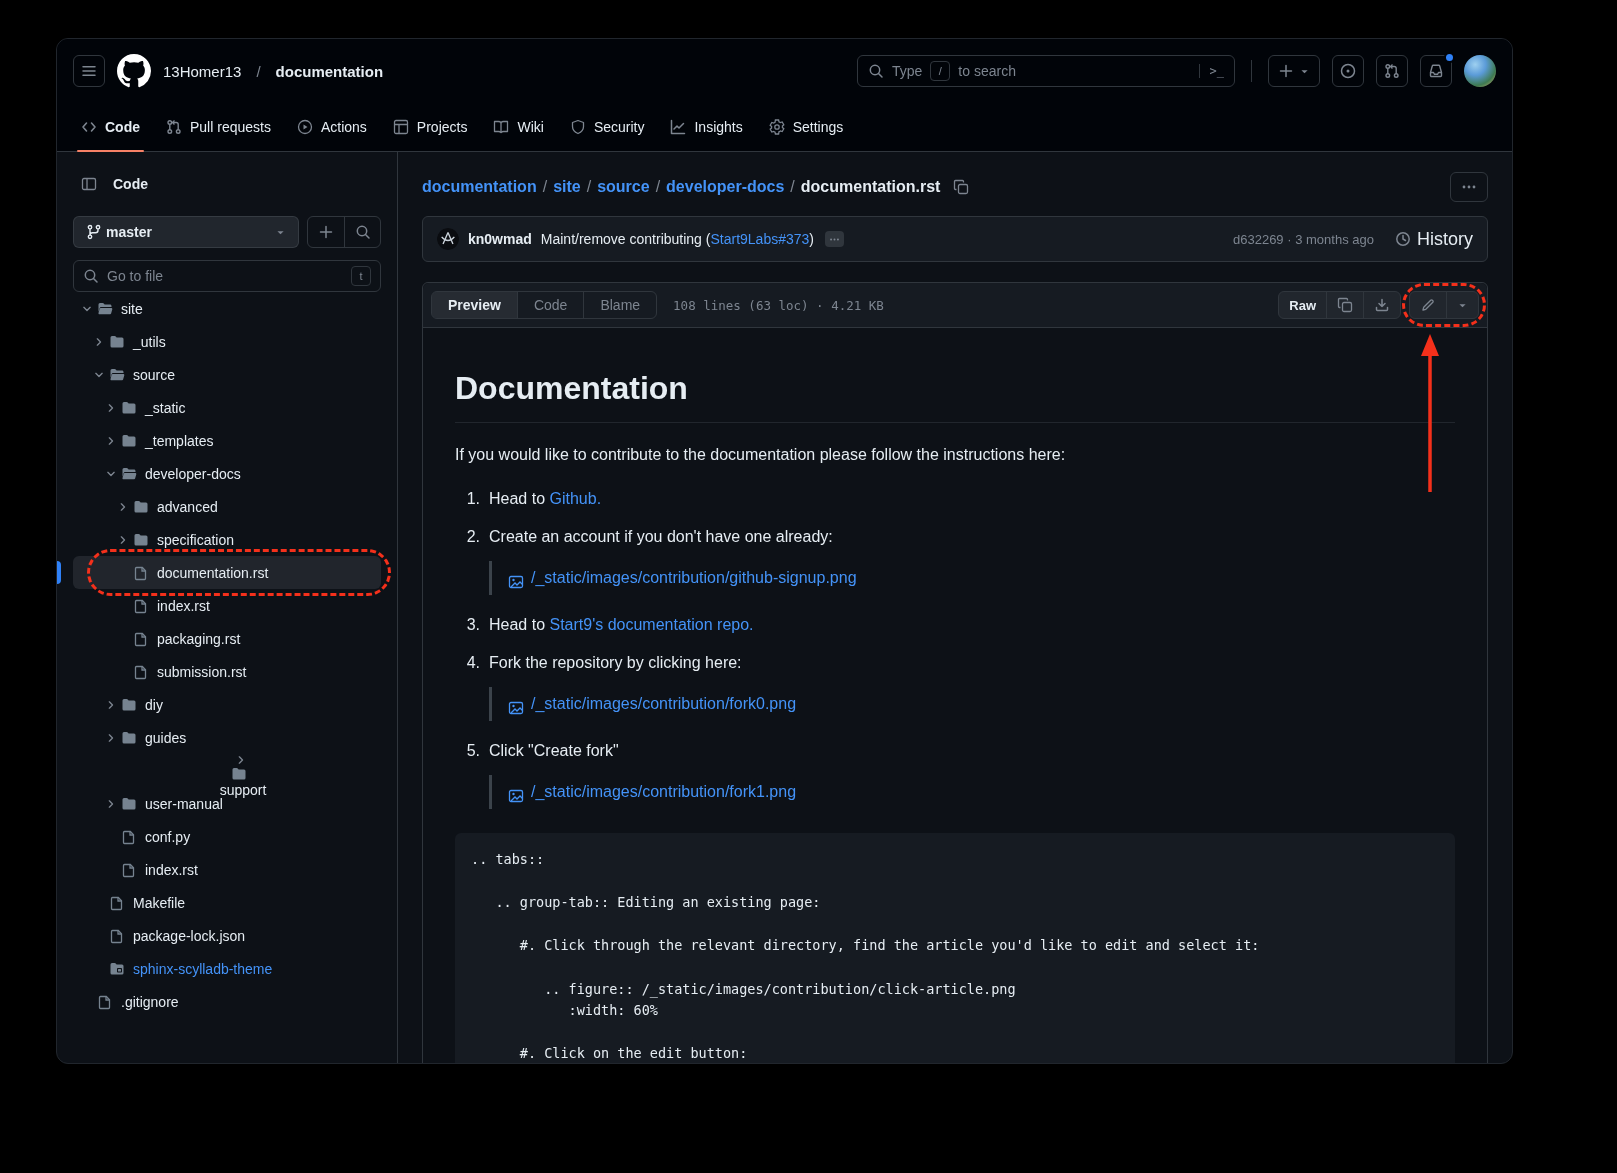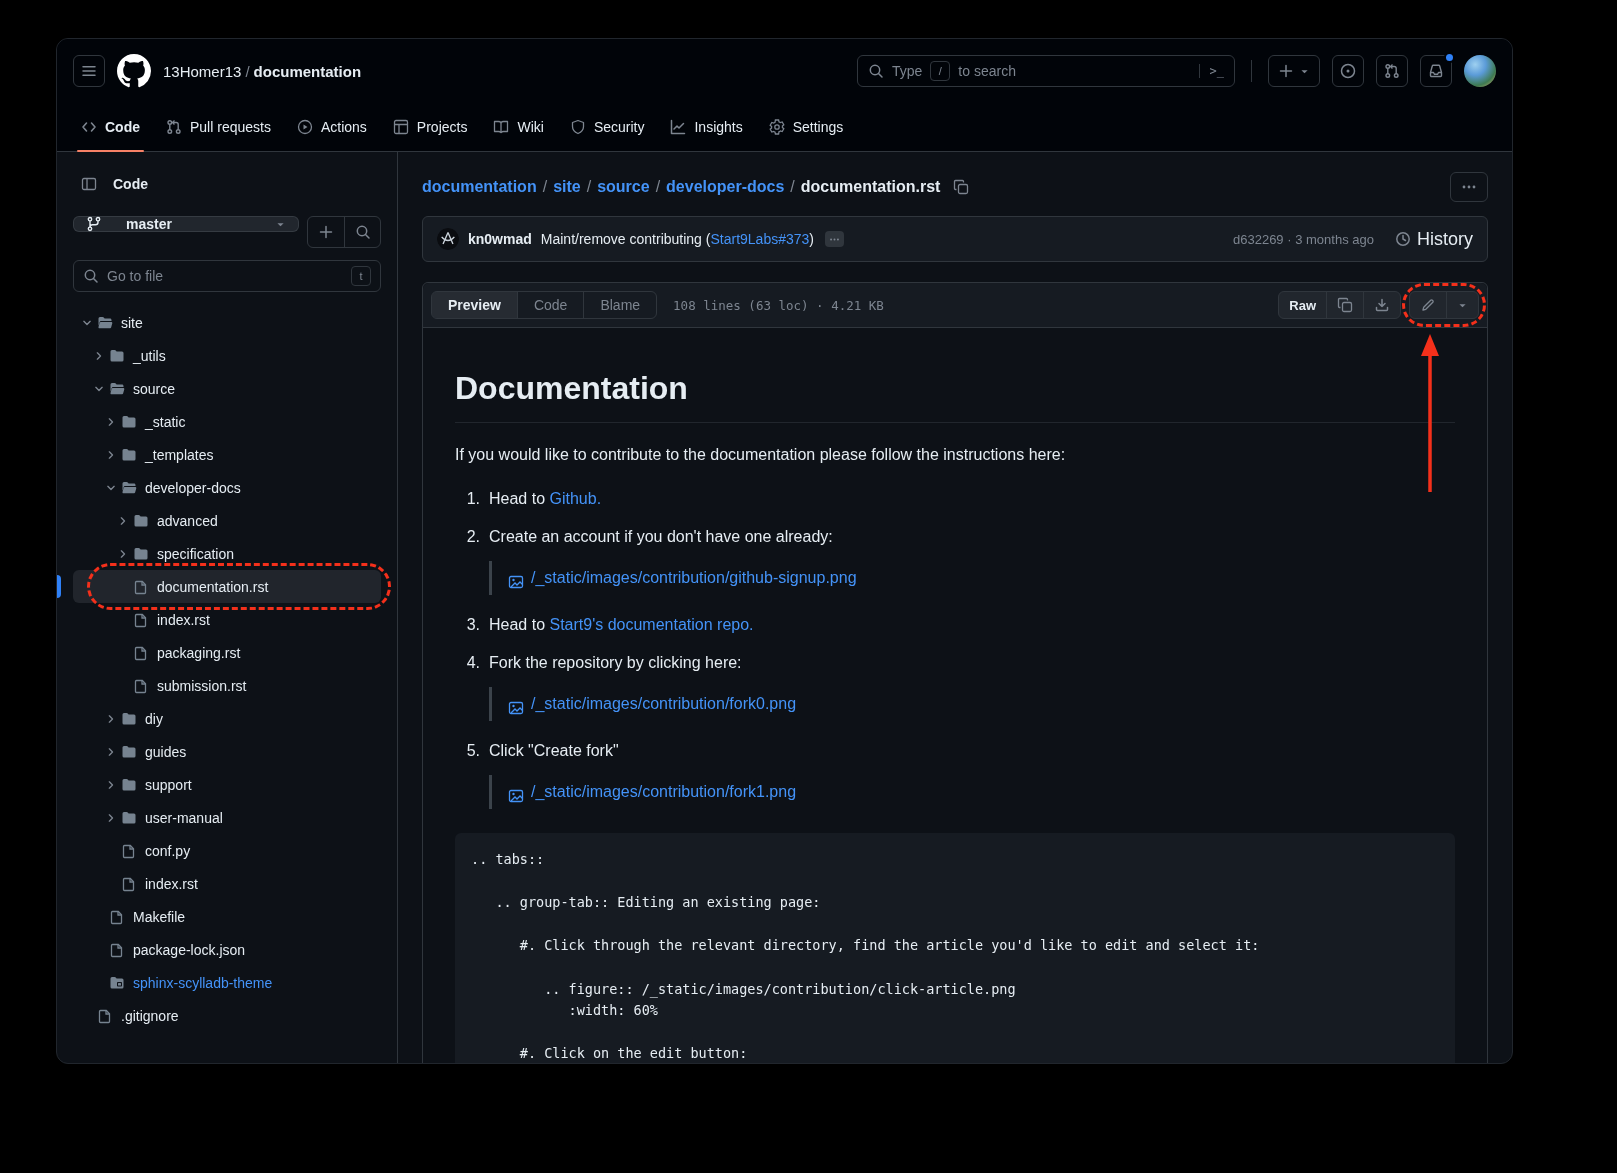--- a/index.html
+++ b/index.html
@@ -10,21 +10,21 @@
   *{box-sizing:border-box;margin:0;padding:0}
   body{width:1617px;height:1173px;background:#000;font-family:"Liberation Sans","DejaVu Sans",sans-serif;position:relative;overflow:hidden}
   .ico{display:inline-flex;width:16px;height:16px;flex:0 0 auto}
   .ico svg{width:100%;height:100%;display:block}
   .ico.xs{width:11px;height:11px}
   .window{position:absolute;left:56px;top:38px;width:1457px;height:1026px;background:var(--canvas);border:1px solid #21262d;border-radius:12px;overflow:hidden;display:flex;flex-direction:column}
   
   .top-header{height:64px;flex:0 0 64px;background:var(--header-bg);display:flex;align-items:center;padding:0 16px;gap:12px}
   .icon-btn{width:32px;height:32px;border:1px solid var(--border);border-radius:6px;background:transparent;display:flex;align-items:center;justify-content:center;color:var(--muted);position:relative;cursor:pointer}
   .gh-logo{width:34px;height:34px;color:#fff;cursor:pointer}
-  .context{display:flex;align-items:center;gap:4px;font-size:15px;color:var(--text)}
+  .context{display:flex;align-items:center;gap:15px;font-size:15px;color:var(--text)}
   .ctx-owner{color:var(--text);text-decoration:none;cursor:pointer}
   .ctx-sep{color:var(--muted)}
   .ctx-repo{color:var(--text);font-weight:700;text-decoration:none;cursor:pointer}
   .spacer{flex:1}
   .search-box{width:378px;height:32px;border:1px solid var(--border);border-radius:6px;display:flex;align-items:center;gap:8px;padding:0 10px;color:var(--muted);font-size:14px;cursor:text}
   .keycap{min-width:20px;height:20px;border:1px solid var(--border);border-radius:4px;display:flex;align-items:center;justify-content:center;font-size:11px;color:var(--muted);padding:0 4px}
   .cmd{margin-left:auto;border-left:1px solid var(--border);padding-left:10px;font-family:"DejaVu Sans Mono",monospace;font-size:12px;color:var(--muted);cursor:pointer}
   .vdiv{width:1px;height:22px;background:var(--border);margin:0 4px}
   .btn-bordered{height:32px;border:1px solid var(--border);border-radius:6px;background:transparent;display:flex;align-items:center;gap:5px;padding:0 9px;color:var(--muted);cursor:pointer}
   .notif .dot{position:absolute;top:-4px;right:-4px;width:11px;height:11px;border-radius:50%;background:var(--accent);border:2px solid var(--header-bg)}
@@ -35,26 +35,26 @@
   .nav-tab .ico{color:var(--muted)}
   .nav-tab.active .tab-label{font-weight:700}
   .nav-tab.active::after{content:"";position:absolute;left:8px;right:8px;bottom:-1px;height:2px;border-radius:2px;background:var(--tab-underline)}
   
   .main{flex:1;display:flex;min-height:0}
   .sidebar{width:341px;flex:0 0 341px;border-right:1px solid var(--border);padding:16px;overflow:hidden}
   .sidebar-top{display:flex;align-items:center;gap:8px;margin-bottom:16px}
   .panel-btn{width:32px;height:32px;border:none;background:transparent;color:var(--muted);display:flex;align-items:center;justify-content:center;cursor:pointer;border-radius:6px}
   .sidebar-title{font-size:14px;font-weight:700;color:var(--text)}
   .branch-row{display:flex;gap:8px;margin-bottom:12px}
-  .branch-btn{flex:1;height:16px;background:var(--button-bg);border:1px solid rgba(240,246,252,.1);border-radius:6px;display:flex;align-items:center;gap:24px;padding:0 12px;color:var(--text);font-size:14px;font-weight:600;cursor:pointer}
+  .branch-btn{flex:1;height:32px;background:var(--button-bg);border:1px solid rgba(240,246,252,.1);border-radius:6px;display:flex;align-items:center;gap:4px;padding:0 12px;color:var(--text);font-size:14px;font-weight:600;cursor:pointer}
   .branch-btn .caret{margin-left:auto;color:var(--muted)}
   .mini-group{display:flex;border:1px solid var(--border);border-radius:6px;overflow:hidden}
   .mini-btn{width:36px;height:30px;background:transparent;border:none;color:var(--muted);display:flex;align-items:center;justify-content:center;cursor:pointer}
   .mini-btn + .mini-btn{border-left:1px solid var(--border)}
-  .gotofile{height:32px;border:1px solid var(--border);border-radius:6px;display:flex;align-items:center;gap:8px;padding:0 9px;color:var(--muted);font-size:14px;margin-bottom:14px;cursor:text}
+  .gotofile{height:32px;border:1px solid var(--border);border-radius:6px;display:flex;align-items:center;gap:8px;padding:0 9px;color:var(--muted);font-size:14px;cursor:text}
   .gotofile .keycap{margin-left:auto}
   
   .tree{font-size:14px;color:var(--text)}
   .tree-row{height:33px;display:flex;align-items:center;border-radius:6px;position:relative;cursor:pointer}
   .tree-row.selected{background:rgba(177,186,196,.12)}
   .tree-row.selected::before{content:"";position:absolute;left:-16px;top:5px;bottom:5px;width:4px;border-radius:0 4px 4px 0;background:var(--accent)}
   .tree-row.annotated::after{content:"";position:absolute;left:14px;right:-10px;top:-7px;bottom:-7px;border:3px dashed var(--annotation);border-radius:40px;pointer-events:none;z-index:6}
   .chev{width:12px;height:12px;margin-right:4px;color:var(--muted);flex:0 0 12px}
   .chev-spacer{width:16px;flex:0 0 16px}
   .titem{color:#768390;margin-right:8px}
@@ -492,21 +492,21 @@
                 <path d="M5.8 3.8 10 8l-4.2 4.2"></path>
               </svg>
             </span>
             <span class="ico titem">
               <svg viewBox="0 0 16 16" fill="currentColor">
                 <path d="M1.5 3.5A1.5 1.5 0 0 1 3 2h2.6c.5 0 .9.2 1.2.6l.8 1H13a1.5 1.5 0 0 1 1.5 1.5v7a1.5 1.5 0 0 1-1.5 1.5H3a1.5 1.5 0 0 1-1.5-1.5z"></path>
               </svg>
             </span>
             <span class="tree-label">guides</span>
           </div>
-          <div class="tree-row" style="padding-left: 32px;">
+          <div class="tree-row" style="padding-left: 32px; flex-direction: column;">
             <span class="ico chev">
               <svg viewBox="0 0 16 16" fill="none" stroke="currentColor" stroke-width="1.8" stroke-linecap="round" stroke-linejoin="round">
                 <path d="M5.8 3.8 10 8l-4.2 4.2"></path>
               </svg>
             </span>
             <span class="ico titem">
               <svg viewBox="0 0 16 16" fill="currentColor">
                 <path d="M1.5 3.5A1.5 1.5 0 0 1 3 2h2.6c.5 0 .9.2 1.2.6l.8 1H13a1.5 1.5 0 0 1 1.5 1.5v7a1.5 1.5 0 0 1-1.5 1.5H3a1.5 1.5 0 0 1-1.5-1.5z"></path>
               </svg>
             </span>

